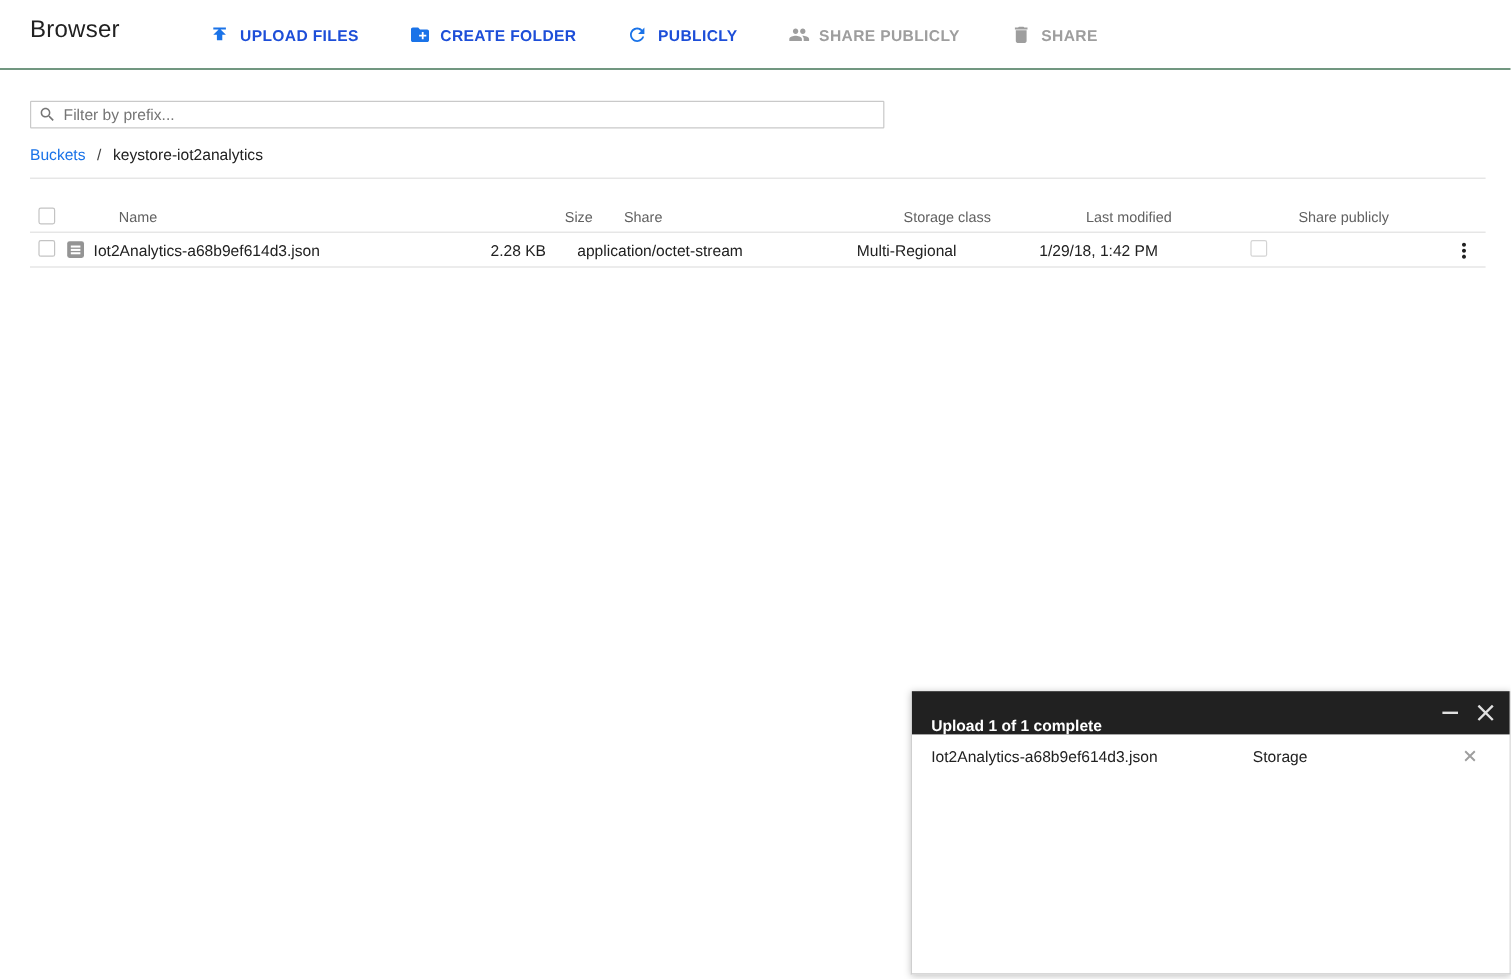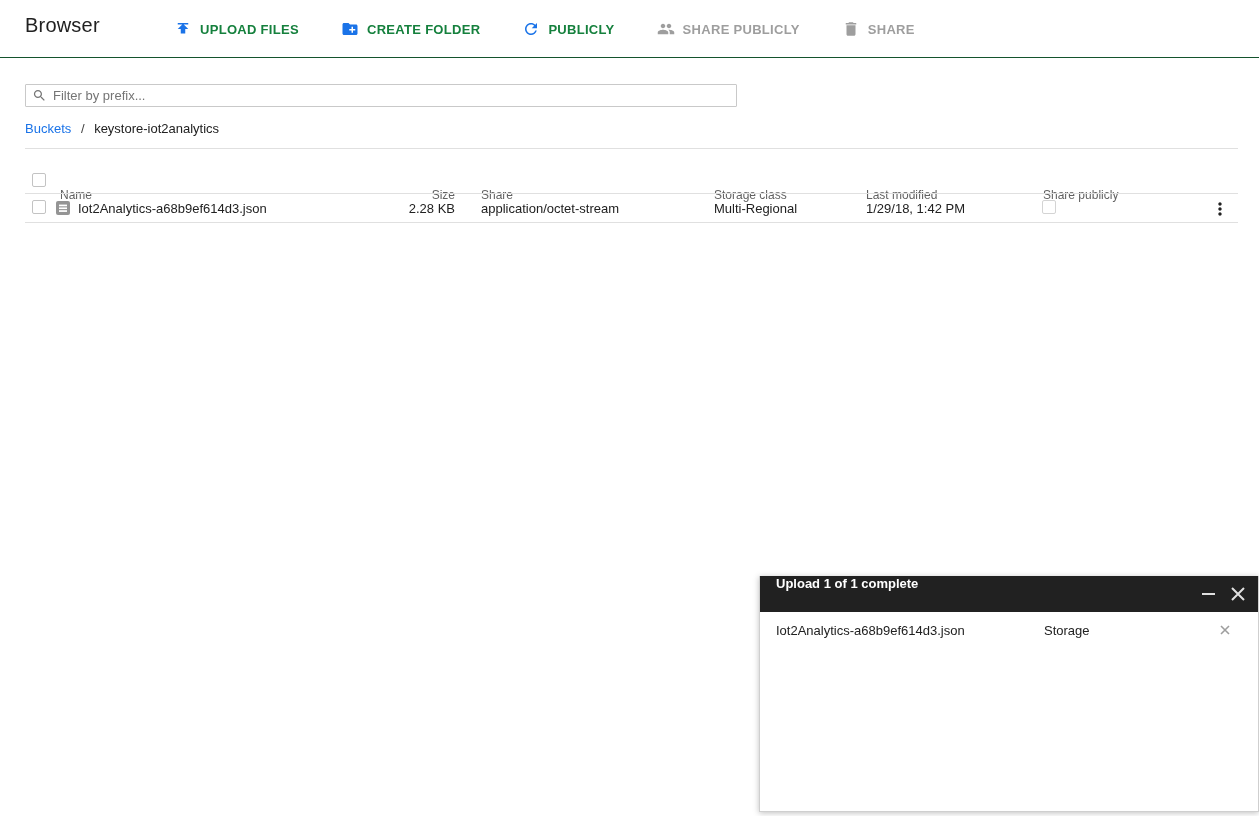--- a/index.html
+++ b/index.html
@@ -4,21 +4,21 @@
 <style>
   * { margin:0; padding:0; box-sizing:border-box; }
   html,body { background:#fff; }
   body { font-family:"Liberation Sans","DejaVu Sans",sans-serif; color:#212121; }
   .screen { position:relative; width:1259px; height:816px; background:#fff; overflow:hidden; }
 
   
   .app-header { position:absolute; top:0; left:0; width:100%; height:58px; background:#fff; border-bottom:1px solid #14532d; display:flex; align-items:center; }
   .page-title { position:absolute; left:25px; top:14px; font-size:20px; font-weight:400; color:#212121; letter-spacing:.2px; }
   .toolbar { position:absolute; left:160px; top:0; height:58px; display:flex; align-items:center; gap:14px; }
-  .tbtn { display:flex; align-items:center; gap:8px; background:none; border:none; cursor:pointer; padding:8px 14px; font-family:inherit; font-size:13px; font-weight:bold; letter-spacing:.3px; color:#15803d; white-space:nowrap; }
+  .tbtn { display:flex; align-items:center; gap:8px; background:none; border:none; cursor:pointer; padding:8px 14px; font-family:inherit; font-size:13px; font-weight:bold; letter-spacing:.3px; color:#1d4ed8; white-space:nowrap; }
   .tbtn .icon { display:inline-flex; width:18px; height:18px; }
   .tbtn .icon svg { width:18px; height:18px; fill:#1a73e8; }
   .tbtn.disabled { color:#9e9e9e; cursor:default; }
   .tbtn.disabled .icon svg { fill:#9e9e9e; }
 
   
   .filter-box { position:absolute; left:25px; top:84px; width:712px; height:23px; border:1px solid #c9c9c9; border-radius:1px; background:#fff; display:flex; align-items:center; padding:0 6px; }
   .filter-box svg { width:15px; height:15px; fill:#757575; flex:none; }
   .filter-box input { border:none; outline:none; flex:1; margin-left:6px; font-family:inherit; font-size:13px; color:#212121; background:transparent; }
   .filter-box input::placeholder { color:#757575; }
@@ -28,21 +28,21 @@
   .breadcrumb a { color:#1a73e8; text-decoration:none; cursor:pointer; }
   .breadcrumb .sep { margin:0 6px; color:#424242; }
 
   .divider { position:absolute; left:25px; right:21px; height:1px; background:#e0e0e0; }
   .d1 { top:148px; }
   .d2 { top:193px; }
   .d3 { top:222px; }
 
   
   .checkbox { display:inline-block; width:14px; height:14px; border:1px solid #c3c3c3; border-radius:2px; background:#fff; cursor:pointer; }
-  .th { position:absolute; font-size:12px; font-weight:500; color:#616161; top:188px; }
+  .th { position:absolute; font-size:12px; font-weight:500; color:#616161; top:174px;margin-left:39px; }
   .td { position:absolute; font-size:13px; color:#212121; top:201px; white-space:nowrap; }
 
   .hdr-check { position:absolute; left:32px; top:173px; }
   .row-check { position:absolute; left:32px; top:200px; }
   .share-check { position:absolute; left:1042px; top:200px; border-color:#d4d4d4; }
   .file-icon { position:absolute; left:55px; top:200px; width:16px; height:16px; }
   .kebab { position:absolute; left:1208px; top:197px; width:24px; height:24px; border:none; background:none; cursor:pointer; display:flex; align-items:center; justify-content:center; }
   .kebab svg { width:20px; height:20px; fill:#212121; }
 
   .c-name-h { left:60px; }
@@ -53,21 +53,21 @@
   .c-share-h { left:1043px; }
 
   .c-name { left:78px; }
   .c-size { left:375px; width:80px; text-align:right; }
   .c-type { left:481px; }
   .c-storage { left:714px; }
   .c-modified { left:866px; }
 
   
   .upload-dialog { position:absolute; left:759px; top:576px; right:0; height:236px; background:#fff; border:1px solid #cfcfcf; border-top:none; box-shadow:0 1px 6px rgba(0,0,0,.25); }
-  .ud-header { position:relative; height:36px; background:#212121; display:flex; align-items:flex-start; padding:0 16px; }
+  .ud-header { position:relative; height:36px; background:#212121; display:flex; align-items:flex-end; padding:0 16px; }
   .ud-title { color:#fff; font-size:13px; font-weight:bold; }
   .ud-actions { position:absolute; right:10px; top:0; height:36px; display:flex; align-items:center; gap:10px; }
   .ud-iconbtn { width:20px; height:20px; background:none; border:none; cursor:pointer; display:flex; align-items:center; justify-content:center; padding:0; }
   .minimize-glyph { display:block; width:13px; height:2px; background:#e0e0e0; }
   .ud-iconbtn svg { width:14px; height:14px; stroke:#e0e0e0; stroke-width:2; }
   .ud-row { position:relative; height:36px; display:flex; align-items:center; }
   .ud-file { position:absolute; left:16px; font-size:13px; color:#212121; }
   .ud-status { position:absolute; left:284px; font-size:13px; color:#212121; }
   .ud-dismiss { position:absolute; right:24px; width:18px; height:18px; background:none; border:none; cursor:pointer; display:flex; align-items:center; justify-content:center; padding:0; }
   .ud-dismiss svg { width:10px; height:10px; stroke:#9e9e9e; stroke-width:1.6; }

